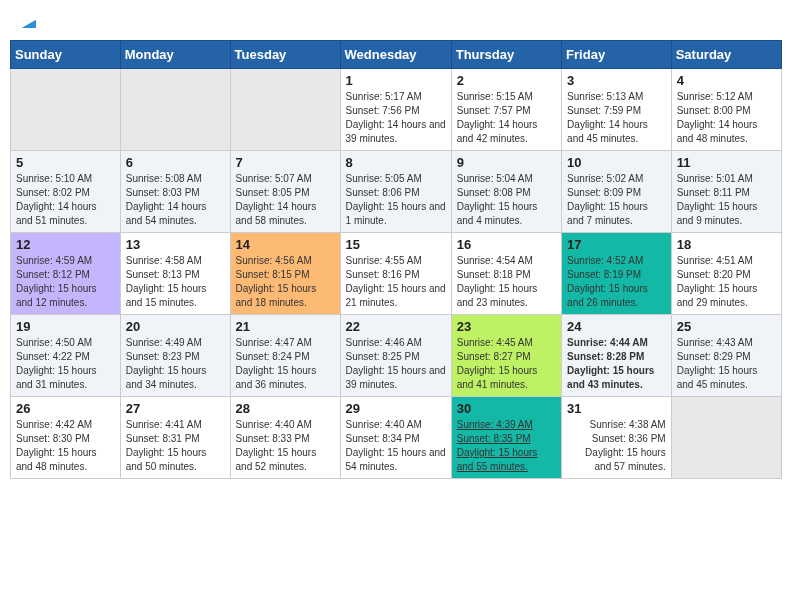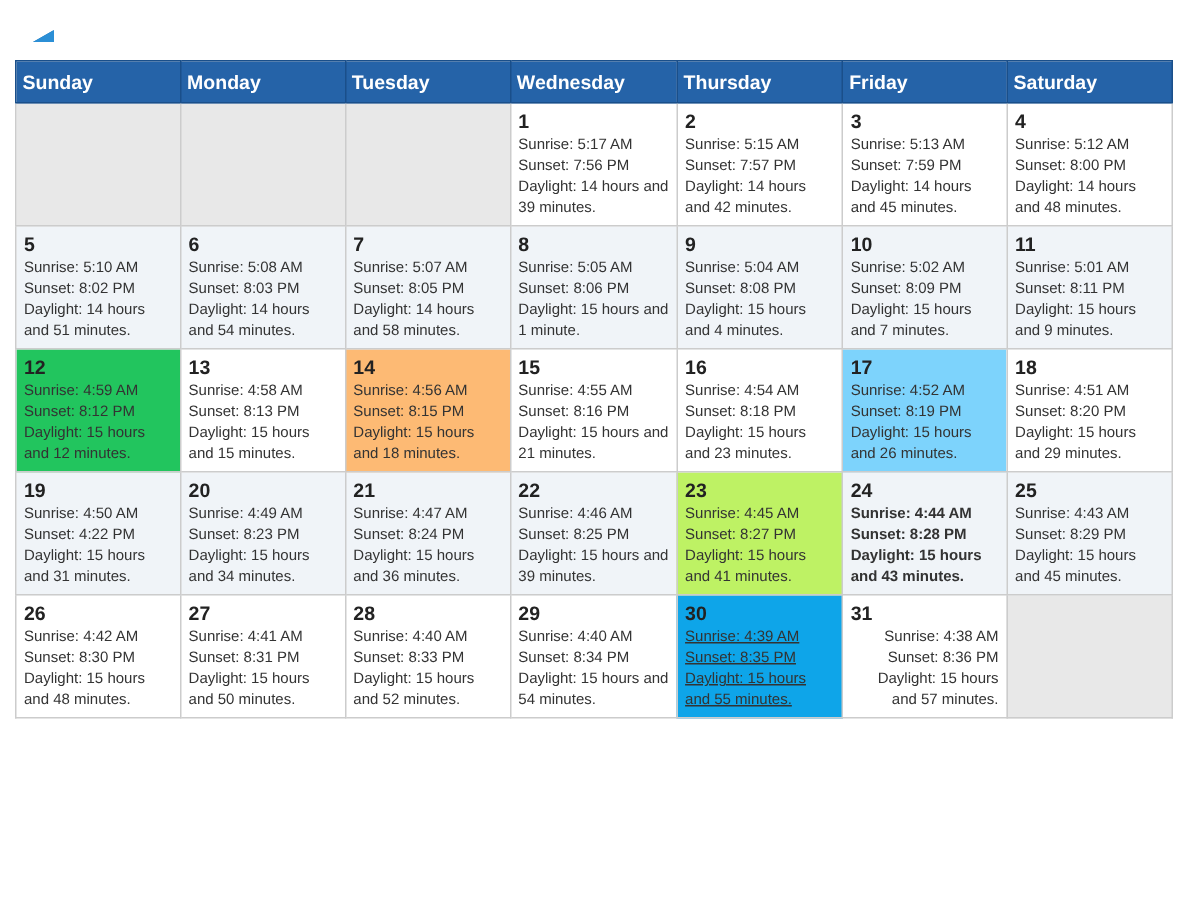--- a/index.html
+++ b/index.html
@@ -198,21 +198,21 @@
 Daylight: 15 hours and 7 minutes.</div>
         </td>
         <td style="background: rgb(240, 244, 248);">
           <span class="day-number">11</span>
           <div class="day-info" style="white-space: pre-line;">Sunrise: 5:01 AM
 Sunset: 8:11 PM
 Daylight: 15 hours and 9 minutes.</div>
         </td>
       </tr>
       <tr>
-        <td style="background: #22c55e;">
+        <td style="background: #c4b5fd;">
           <span class="day-number">12</span>
           <div class="day-info" style="white-space: pre-line;">Sunrise: 4:59 AM
 Sunset: 8:12 PM
 Daylight: 15 hours and 12 minutes.</div>
         </td>
         <td style="background: rgb(255, 255, 255);">
           <span class="day-number">13</span>
           <div class="day-info" style="white-space: pre-line;">Sunrise: 4:58 AM
 Sunset: 8:13 PM
 Daylight: 15 hours and 15 minutes.</div>
@@ -228,21 +228,21 @@
           <div class="day-info" style="white-space: pre-line;">Sunrise: 4:55 AM
 Sunset: 8:16 PM
 Daylight: 15 hours and 21 minutes.</div>
         </td>
         <td style="background: rgb(255, 255, 255);">
           <span class="day-number">16</span>
           <div class="day-info" style="white-space: pre-line;">Sunrise: 4:54 AM
 Sunset: 8:18 PM
 Daylight: 15 hours and 23 minutes.</div>
         </td>
-        <td style="background: #7dd3fc;">
+        <td style="background: #14b8a6;">
           <span class="day-number">17</span>
           <div class="day-info" style="white-space: pre-line;">Sunrise: 4:52 AM
 Sunset: 8:19 PM
 Daylight: 15 hours and 26 minutes.</div>
         </td>
         <td style="background: rgb(255, 255, 255);">
           <span class="day-number">18</span>
           <div class="day-info" style="white-space: pre-line;">Sunrise: 4:51 AM
 Sunset: 8:20 PM
 Daylight: 15 hours and 29 minutes.</div>
@@ -310,21 +310,21 @@
           <div class="day-info" style="white-space: pre-line;">Sunrise: 4:40 AM
 Sunset: 8:33 PM
 Daylight: 15 hours and 52 minutes.</div>
         </td>
         <td style="background: rgb(255, 255, 255);">
           <span class="day-number">29</span>
           <div class="day-info" style="white-space: pre-line;">Sunrise: 4:40 AM
 Sunset: 8:34 PM
 Daylight: 15 hours and 54 minutes.</div>
         </td>
-        <td style="background: #0ea5e9;">
+        <td style="background: #14b8a6;">
           <span class="day-number">30</span>
           <div class="day-info" style="white-space: pre-line; text-decoration: underline;">Sunrise: 4:39 AM
 Sunset: 8:35 PM
 Daylight: 15 hours and 55 minutes.</div>
         </td>
         <td style="background: rgb(255, 255, 255);">
           <span class="day-number">31</span>
           <div class="day-info" style="white-space: pre-line; text-align: right;">Sunrise: 4:38 AM
 Sunset: 8:36 PM
 Daylight: 15 hours and 57 minutes.</div>

